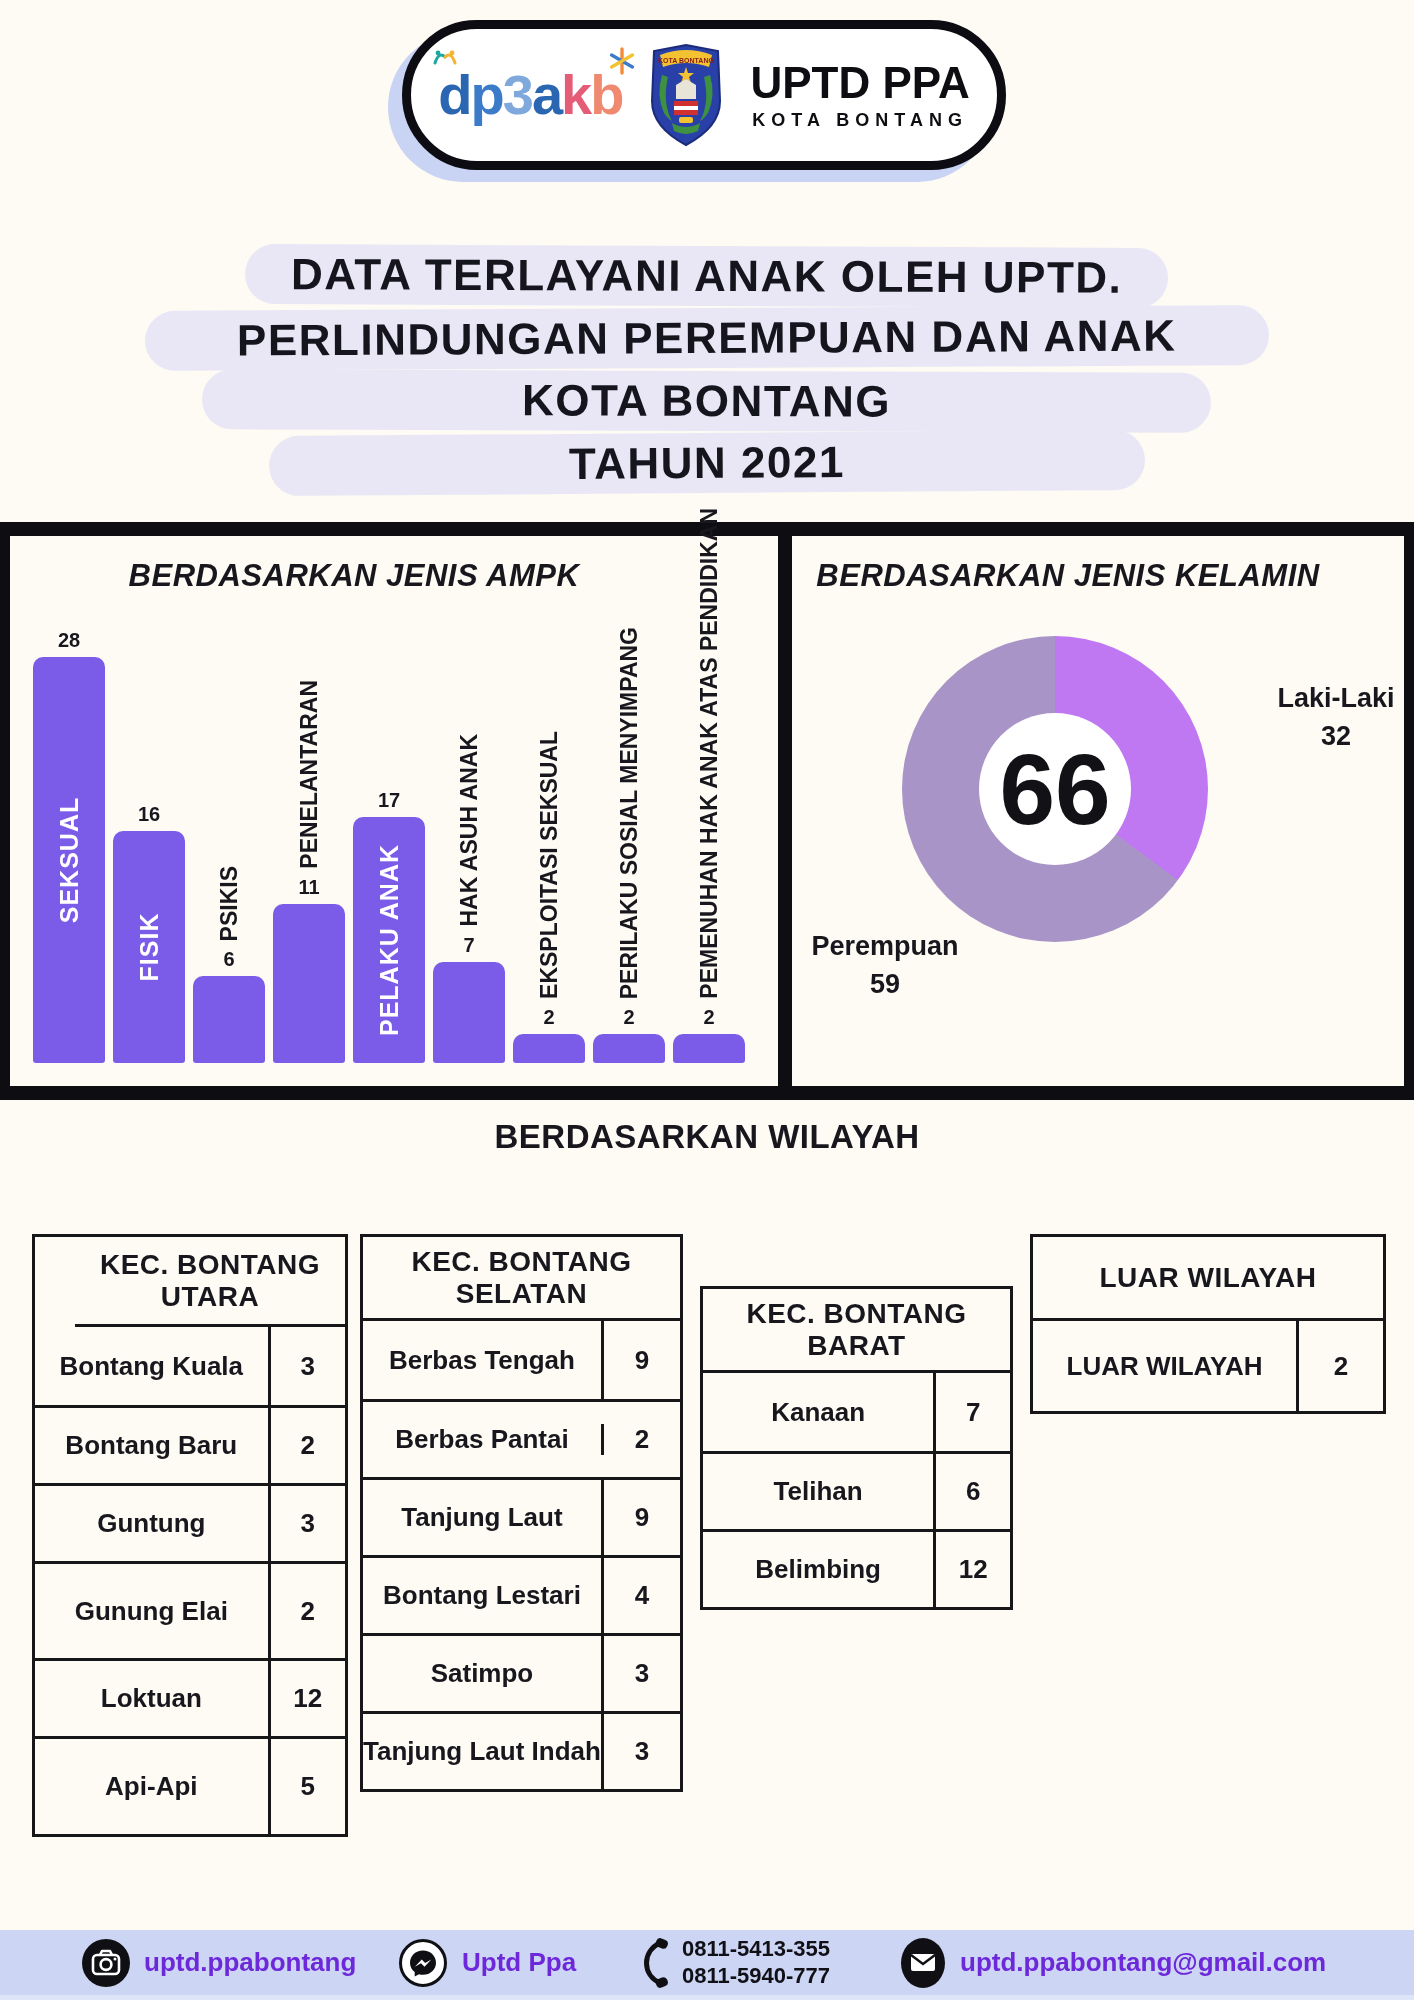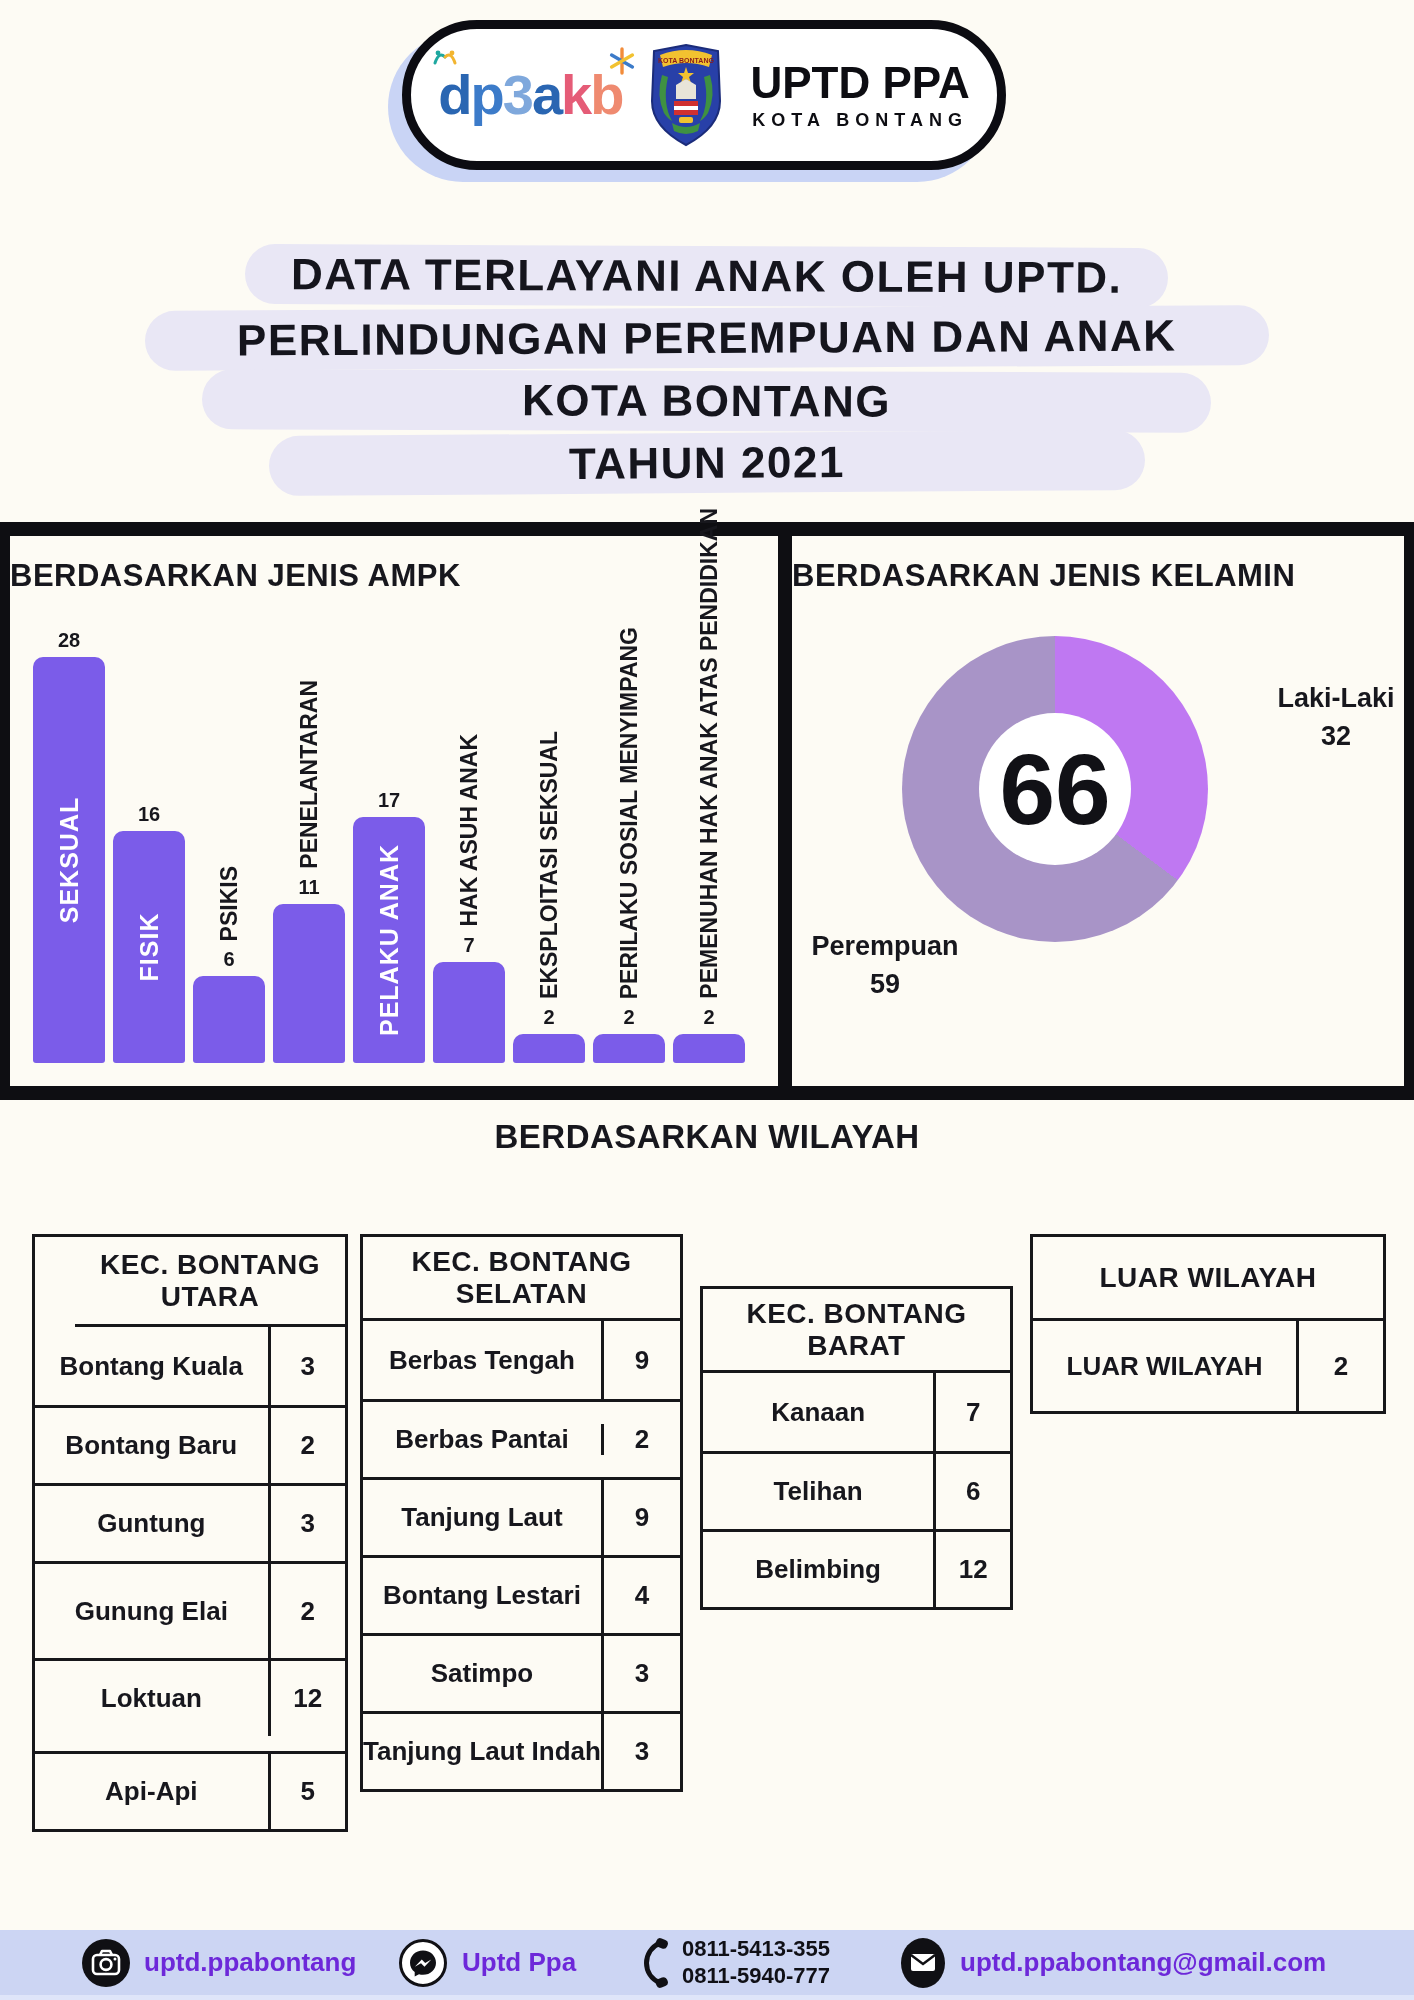--- a/index.html
+++ b/index.html
@@ -34,21 +34,21 @@
     color:#15151d;white-space:nowrap;
   }
   .tline.l1{padding:2px 46px;transform:rotate(.25deg);}
   .tline.l2{padding:2px 92px;transform:rotate(-.3deg);}
   .tline.l3{padding:2px 320px;transform:rotate(.2deg);}
   .tline.l4{padding:2px 300px;transform:rotate(-.4deg);}
   
   .hrule{position:absolute;left:0;width:1414px;height:14px;background:#0e0e12;}
   .vrule{position:absolute;top:522px;height:578px;background:#0e0e12;}
   .panel{position:absolute;top:536px;height:550px;box-sizing:border-box;}
-  .panel-title{font-size:31px;font-weight:800;letter-spacing:.5px;text-align:left;margin-top:22px;color:#17171d;}
+  .panel-title{font-size:31px;font-weight:800;letter-spacing:.5px;text-align:center;margin-top:22px;color:#17171d;font-style:italic;}
   #bars{
     position:absolute;left:23px;bottom:23px;
     display:flex;align-items:flex-end;gap:8px;
   }
   .bcol{display:flex;flex-direction:column;align-items:center;justify-content:flex-end;width:72px;}
   .blabel{
     writing-mode:vertical-rl;transform:rotate(180deg);
     font-weight:700;font-size:23px;line-height:1;white-space:nowrap;
     margin-bottom:2px;color:#17171d;
   }
@@ -245,21 +245,21 @@
         <div class="wt-val">3</div>
       </div>
       <div class="wt-row" style="height: 97px;">
         <div class="wt-name">Gunung Elai</div>
         <div class="wt-val">2</div>
       </div>
       <div class="wt-row" style="height: 78px;">
         <div class="wt-name">Loktuan</div>
         <div class="wt-val">12</div>
       </div>
-      <div class="wt-row" style="height: 78px; margin-top: 15px;">
+      <div class="wt-row" style="height: 98px;">
         <div class="wt-name">Api-Api</div>
         <div class="wt-val">5</div>
       </div>
     </div>
     <div class="wtable" style="left: 360px; top: 1234px; width: 323px;">
       <div class="wt-header" style="height: 84px;">KEC. BONTANG SELATAN</div>
       <div class="wt-row" style="height: 78px;">
         <div class="wt-name">Berbas Tengah</div>
         <div class="wt-val">9</div>
       </div>

